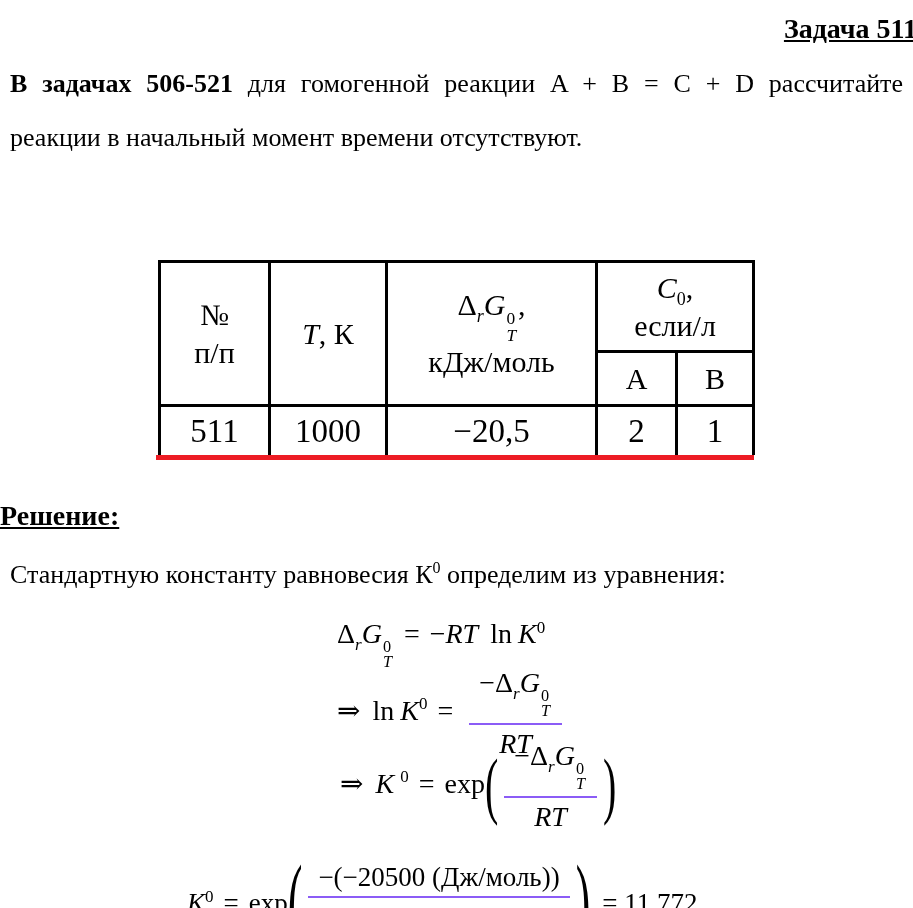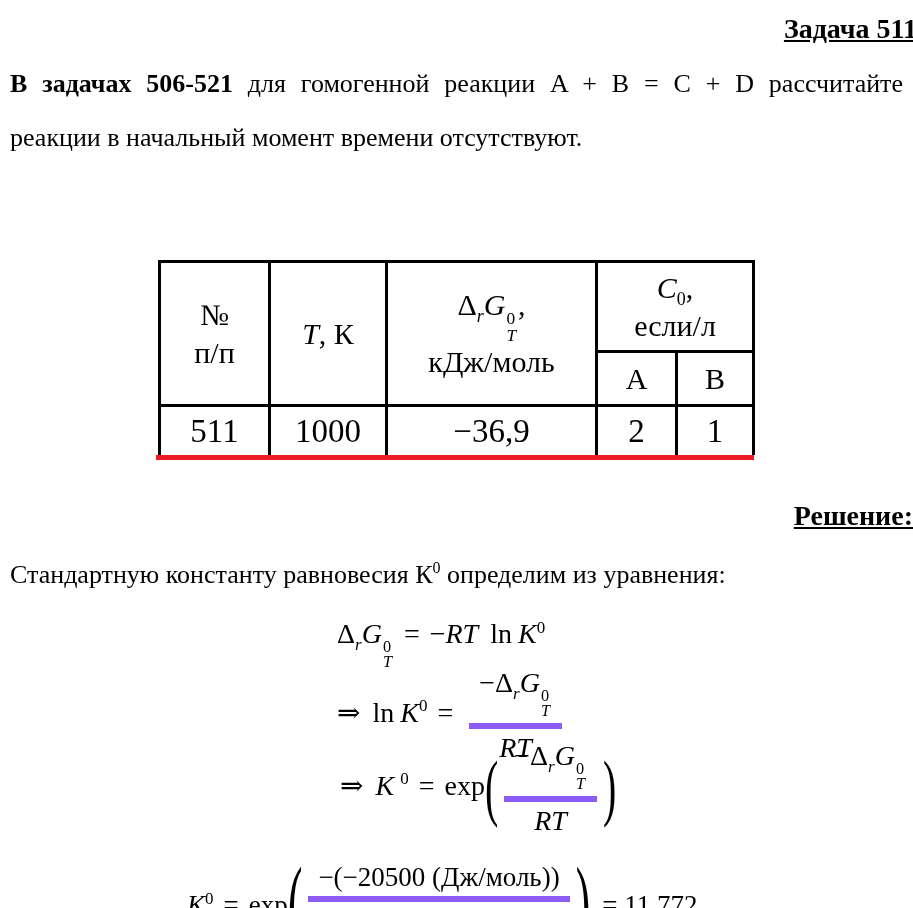--- a/index.html
+++ b/index.html
@@ -36,37 +36,37 @@
   .h2l{line-height:38px;}
   table.dt sub,table.dt sup{font-size:18px;line-height:0;}
   .red-line{height:5px;width:598px;margin-left:-2px;}
 
   
   .stk{display:inline-flex;flex-direction:column;align-items:flex-start;
        font-size:0.58em;line-height:0.95em;vertical-align:-0.55em;
        margin:0 2px 0 1px;}
 
   
-  .sol-head{position:absolute;top:500px;left:0;width:100%;text-align:right;
+  .sol-head{position:absolute;top:500px;left:0;width:100%;text-align:left;
             font-size:28px;font-weight:bold;}
   .sol-line{position:absolute;top:560px;left:10px;font-size:26px;}
   .sol-line sup{font-size:16px;line-height:0;}
 
   
   .eq{position:absolute;font-size:28px;font-style:italic;white-space:nowrap;}
   .eq sub,.eq sup{font-size:17px;line-height:0;}
   .eq .mx{margin:0 10px;}
   .eq .ml{margin-left:12px;margin-right:6px;}
   .eq1{top:618px;left:337px;}
   .eq2{top:667px;left:337px;}
   .eq3{top:740px;left:340px;}
   .eq4{top:862px;left:187px;font-size:27px;}
   .frac{display:inline-flex;flex-direction:column;align-items:center;
         vertical-align:middle;text-align:center;margin:0 6px;}
-  .frac .num{display:block;padding:0 10px 3px;border-bottom:6px solid #8b5cf6;}
+  .frac .num{display:block;padding:0 10px 3px;border-bottom:2px solid #8b5cf6;}
   .frac .den{display:block;padding-top:3px;}
   .eq4 .den{min-height:48px;min-width:60px;}
   .bp{display:inline-block;font-style:normal;font-size:40px;line-height:36px;
       vertical-align:middle;transform:scaleY(1.85);}
   .eq4 .bp{font-size:44px;transform:scaleY(2.5);}
 </style>
 </head>
 <body>
 
 <div class="title">
@@ -106,21 +106,21 @@
           <div class="h2l">если/л</div>
         </td>
       </tr>
       <tr class="r2">
         <td>А</td>
         <td>В</td>
       </tr>
       <tr class="r3">
         <td>511</td>
         <td>1000</td>
-        <td>−36,9</td>
+        <td>−20,5</td>
         <td>2</td>
         <td>1</td>
       </tr>
     </tbody>
   </table>
   <div class="red-line" style="background: rgb(237, 28, 36);"></div>
 </div>
 
 <div class="sol-head">
   <span class="u">Решение:</span>

